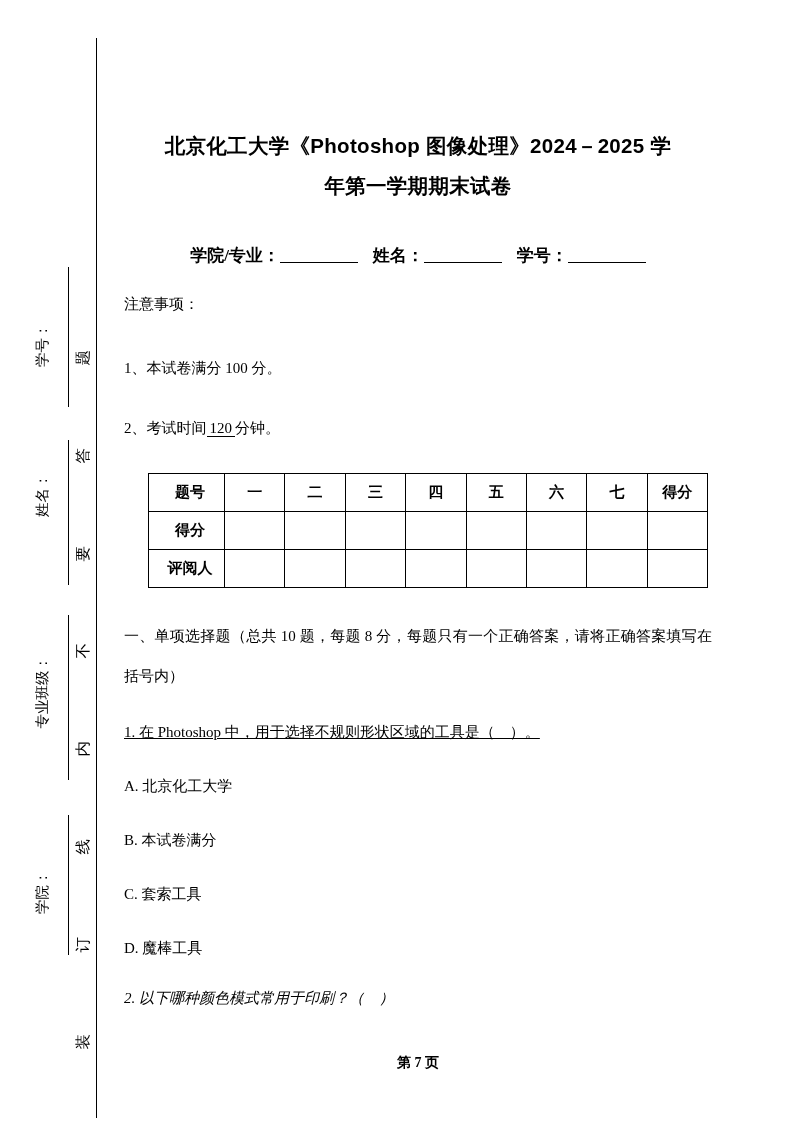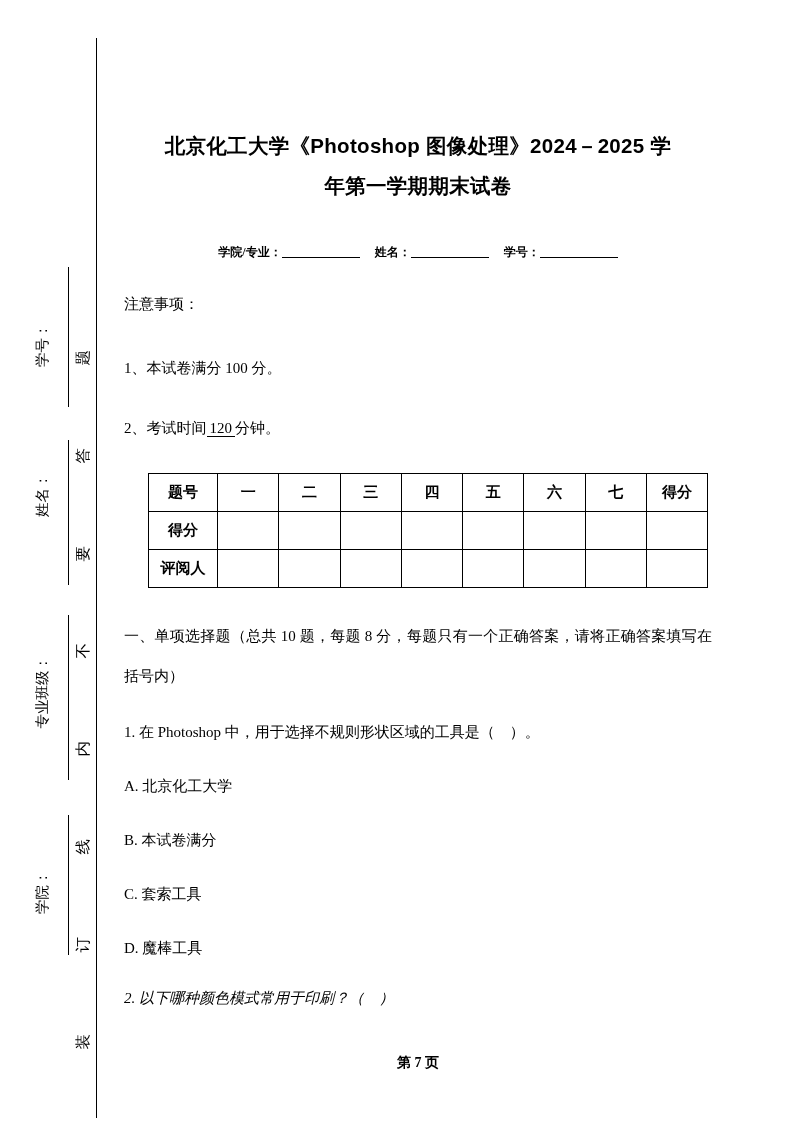--- a/index.html
+++ b/index.html
@@ -118,21 +118,21 @@
 
   
   #info-line {
     position: absolute;
     left: 0;
     top: 232px;
     width: 588px;
     text-align: center;
     font-family: "Liberation Serif", "DejaVu Serif", serif;
     font-weight: bold;
-    font-size: 12px;
+    font-size: 17px;
     white-space: nowrap;
     color: #000;
   }
   #info-line .blank {
     display: inline-block;
     border-bottom: 1.2px solid #000;
     width: 78px;
     vertical-align: -2px;
   }
   #info-line .gap { display: inline-block; width: 15px; }
@@ -168,36 +168,36 @@
     border: 1.3px solid #000;
     height: 37px;
     text-align: center;
     vertical-align: middle;
     font-family: "Liberation Serif", "DejaVu Serif", serif;
     font-weight: bold;
     font-size: 15px;
     color: #000;
     padding: 0;
   }
-  #score-table td.hdr-col { width: 68px; }
+  #score-table td.hdr-col { width: 68px; padding-left: 7px; }
 
   
   .body-para {
     position: absolute;
     left: 0;
     width: 588px;
     font-family: "Liberation Serif", "DejaVu Serif", serif;
     font-size: 15px;
     line-height: 40px;
     color: #000;
     text-align: justify;
     text-justify: inter-ideograph;
   }
   #section-1-heading { top: 604px; }
-  #q1-stem   { top: 700px; }
+  #q1-stem   { top: 700px; text-decoration: underline; }
   #q1-optA   { top: 754px; }
   #q1-optB   { top: 808px; }
   #q1-optC   { top: 862px; }
   #q1-optD   { top: 916px; }
   #q2-stem   { top: 966px; font-style: italic; }
 
   
   #page-footer {
     position: absolute;
     left: 0;

